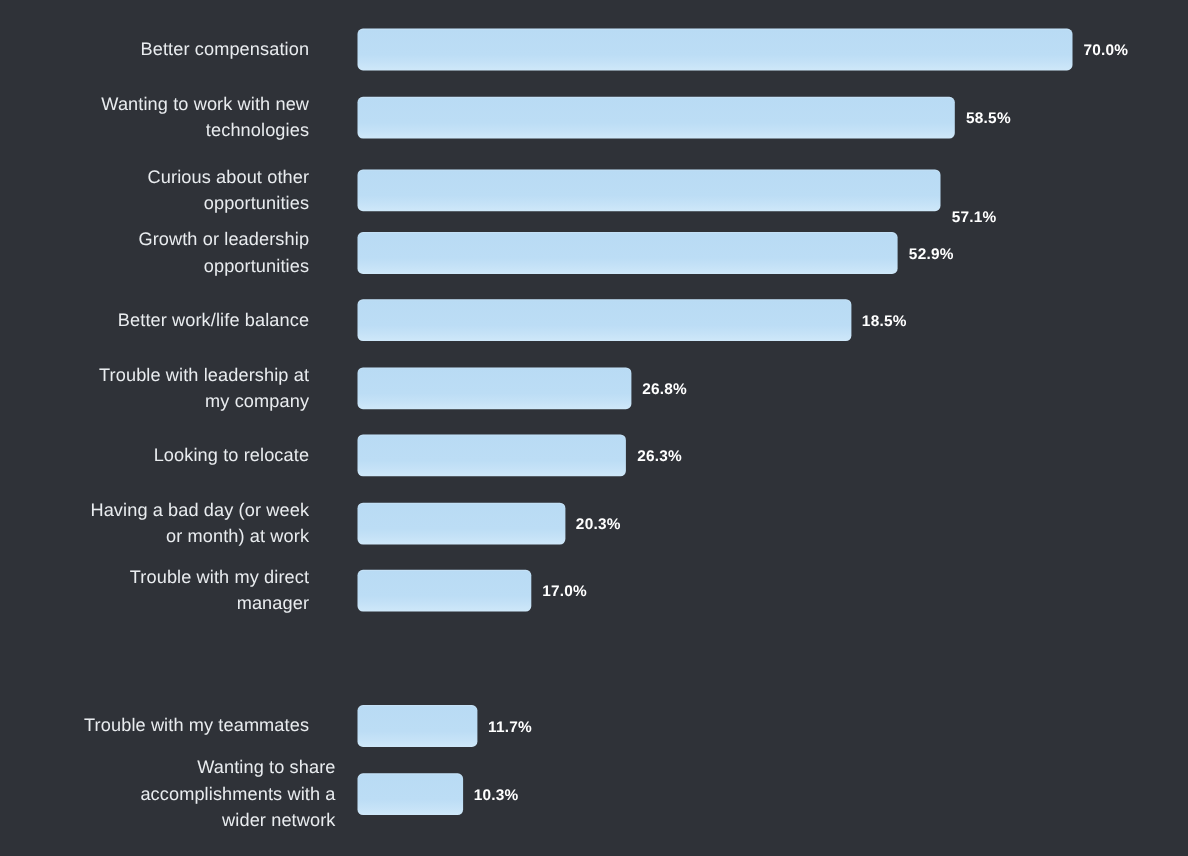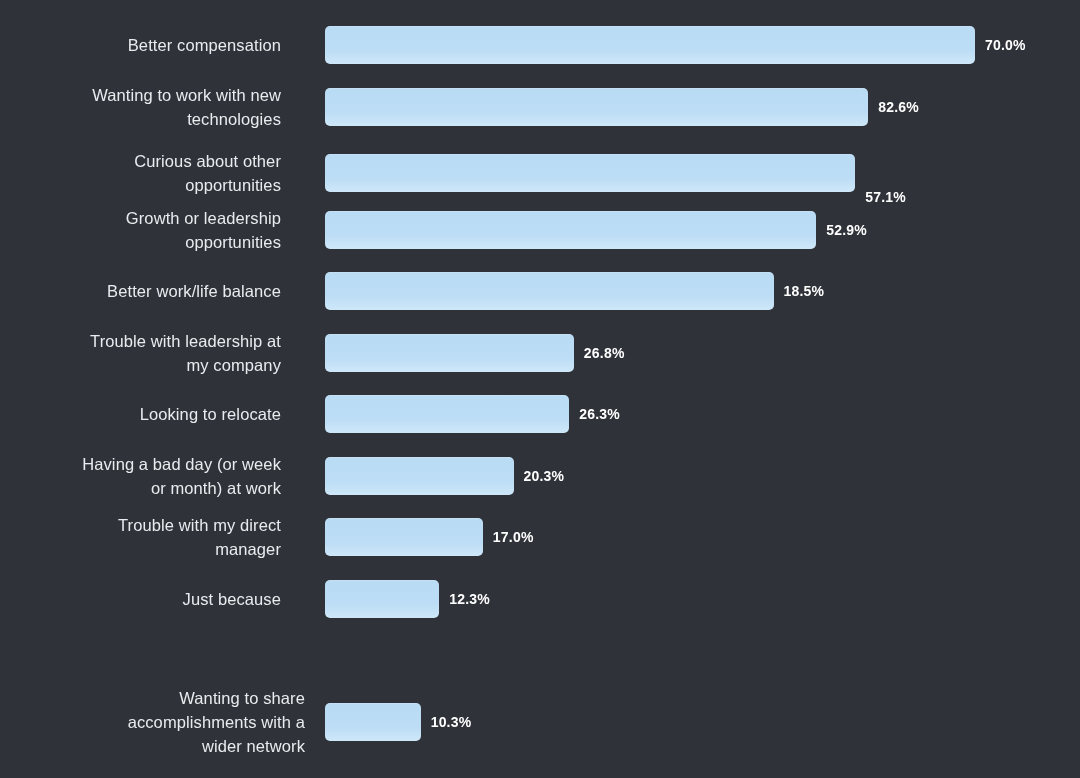--- a/index.html
+++ b/index.html
@@ -92,21 +92,21 @@
         <div class="bar-track">
           <div class="bar" style="width: 650.02px;"></div>
           <div class="bar-value" style="left: 660.02px;">70.0%</div>
         </div>
       </div>
       <div class="bar-row" style="top: 87.5px;">
         <div class="cat-label">Wanting to work with new
 technologies</div>
         <div class="bar-track">
           <div class="bar" style="width: 543.231px;"></div>
-          <div class="bar-value" style="left: 553.231px;">82.6%</div>
+          <div class="bar-value" style="left: 553.231px;">58.5%</div>
         </div>
       </div>
       <div class="bar-row" style="top: 154px;">
         <div class="cat-label">Curious about other
 opportunities</div>
         <div class="bar-track">
           <div class="bar" style="width: 530.231px;"></div>
           <div class="bar-value" style="left: 540.231px; margin-top: 24px;">57.1%</div>
         </div>
       </div>
@@ -149,25 +149,25 @@
         </div>
       </div>
       <div class="bar-row" style="top: 518px;">
         <div class="cat-label">Trouble with my direct
 manager</div>
         <div class="bar-track">
           <div class="bar" style="width: 157.862px;"></div>
           <div class="bar-value" style="left: 167.862px;">17.0%</div>
         </div>
       </div>
-      <div class="bar-row" style="top: 579.5px;">
-        <div class="cat-label">Just because</div>
+      <div class="bar-row" style="top: 641px;">
+        <div class="cat-label">Trouble with my teammates</div>
         <div class="bar-track">
-          <div class="bar" style="width: 114.218px;"></div>
-          <div class="bar-value" style="left: 124.218px;">12.3%</div>
+          <div class="bar" style="width: 108.646px;"></div>
+          <div class="bar-value" style="left: 118.646px;">11.7%</div>
         </div>
       </div>
       <div class="bar-row" style="top: 702.5px; padding-left: 24px;">
         <div class="cat-label">Wanting to share
 accomplishments with a
 wider network</div>
         <div class="bar-track">
           <div class="bar" style="width: 95.6458px;"></div>
           <div class="bar-value" style="left: 105.646px;">10.3%</div>
         </div>

